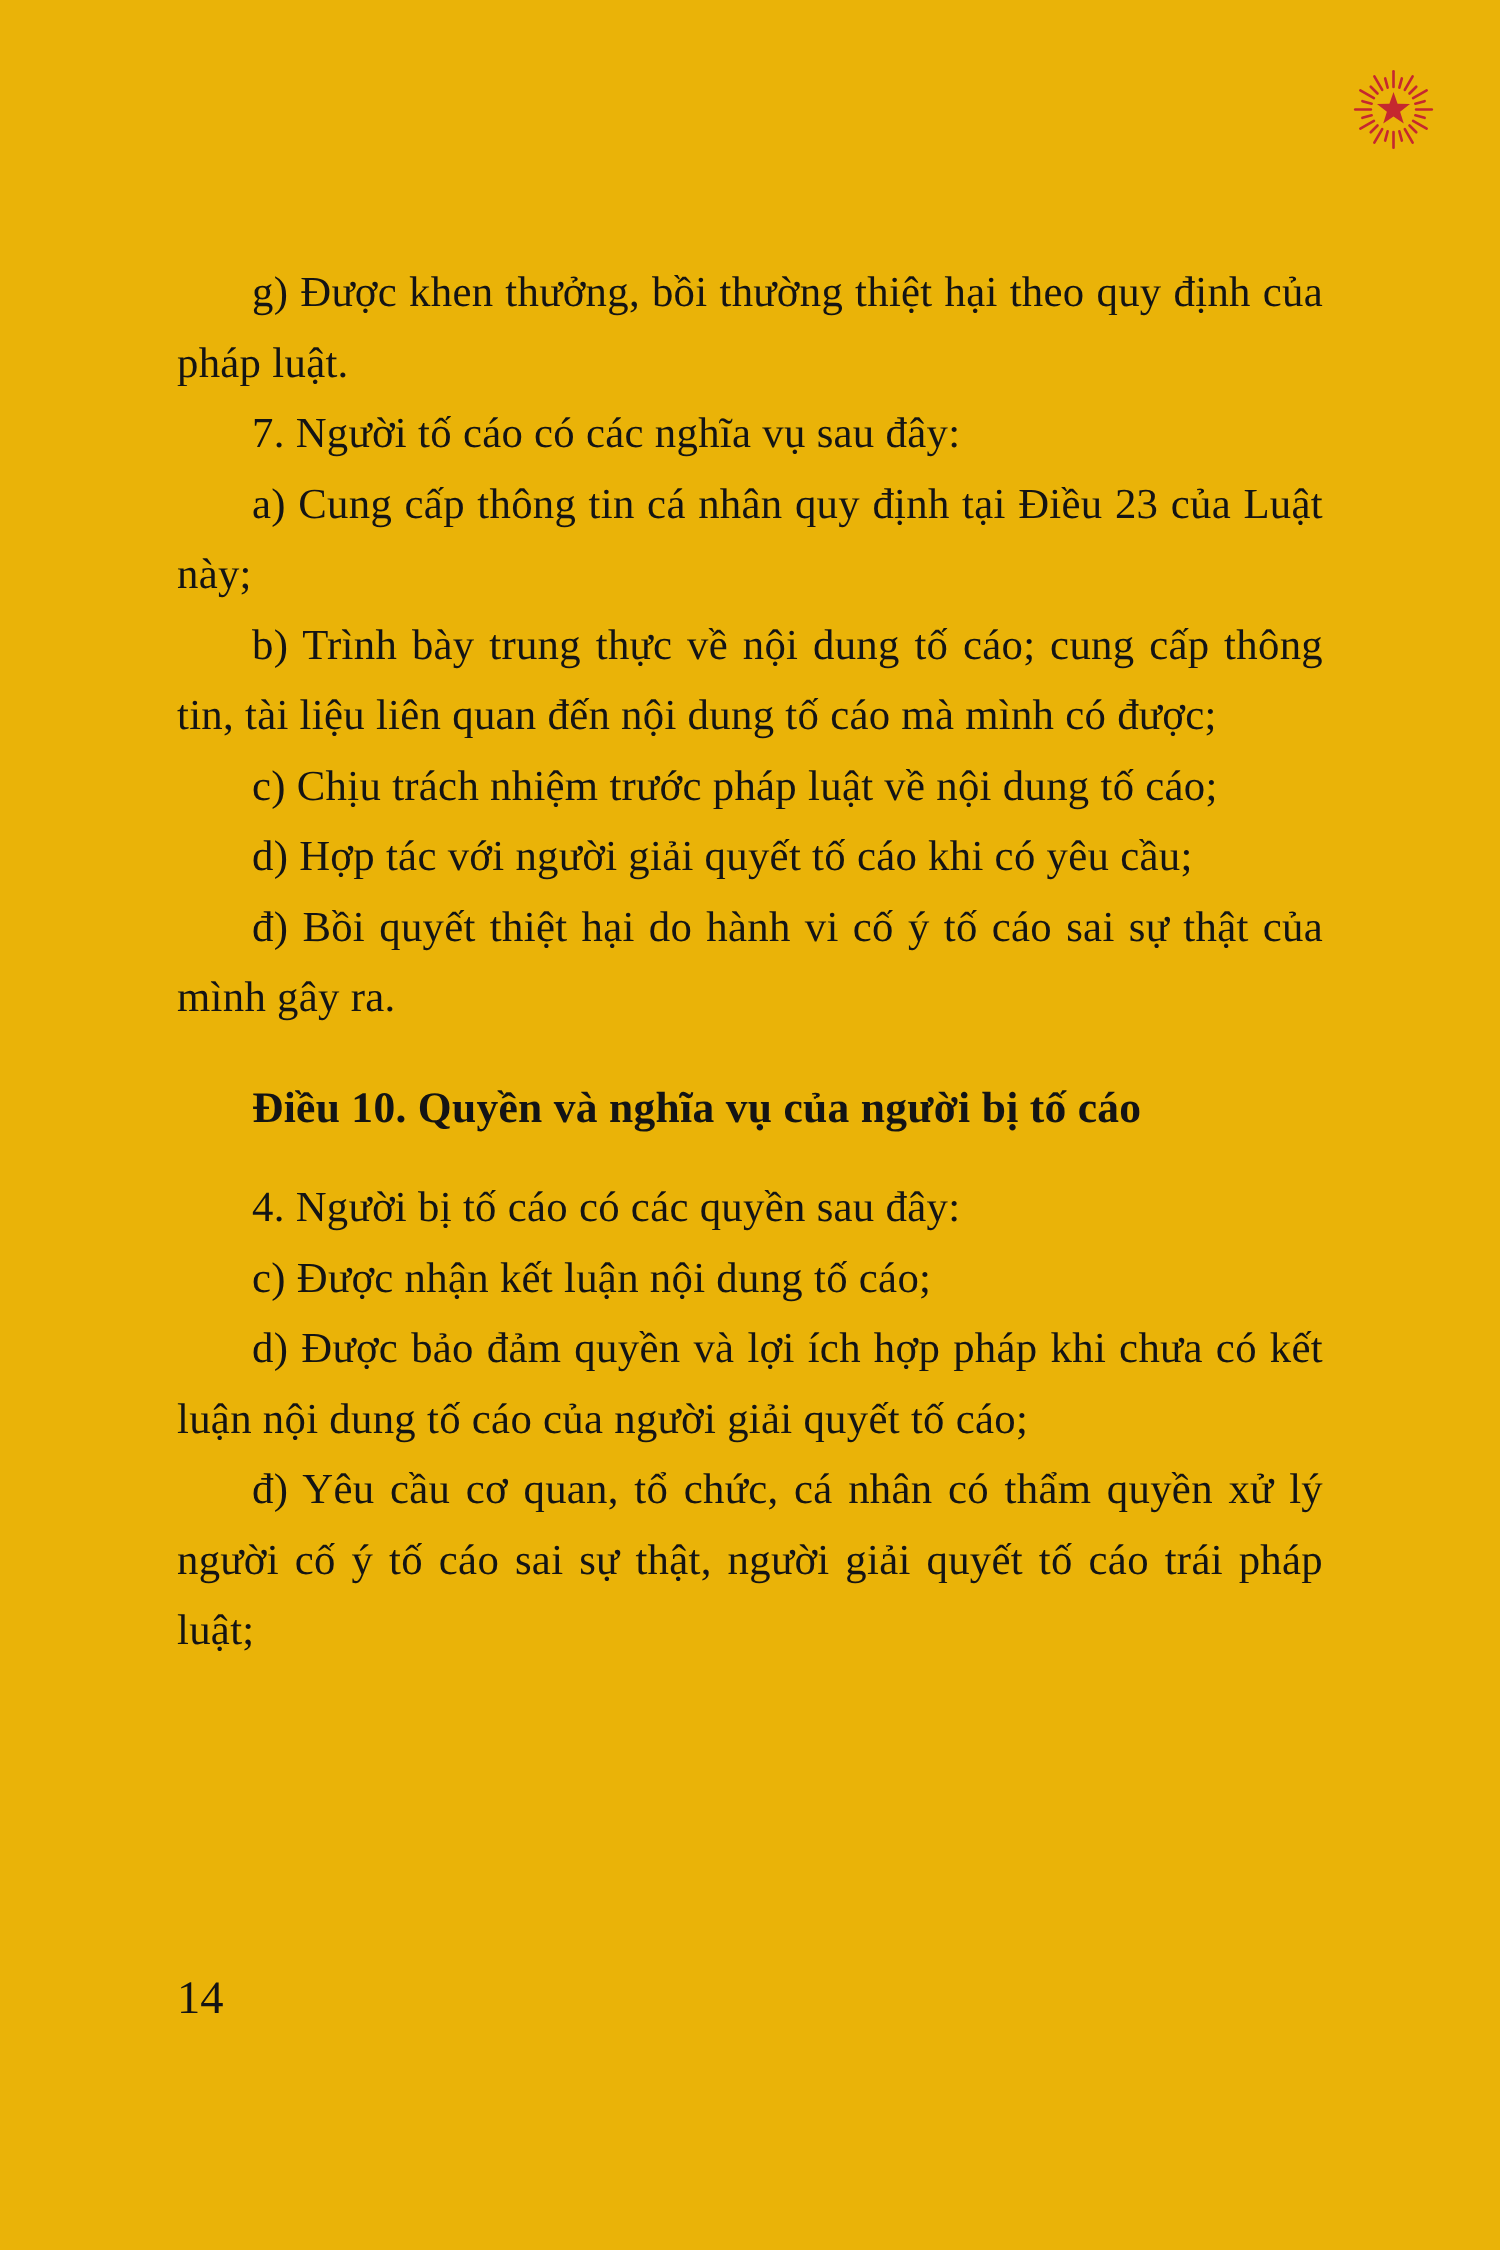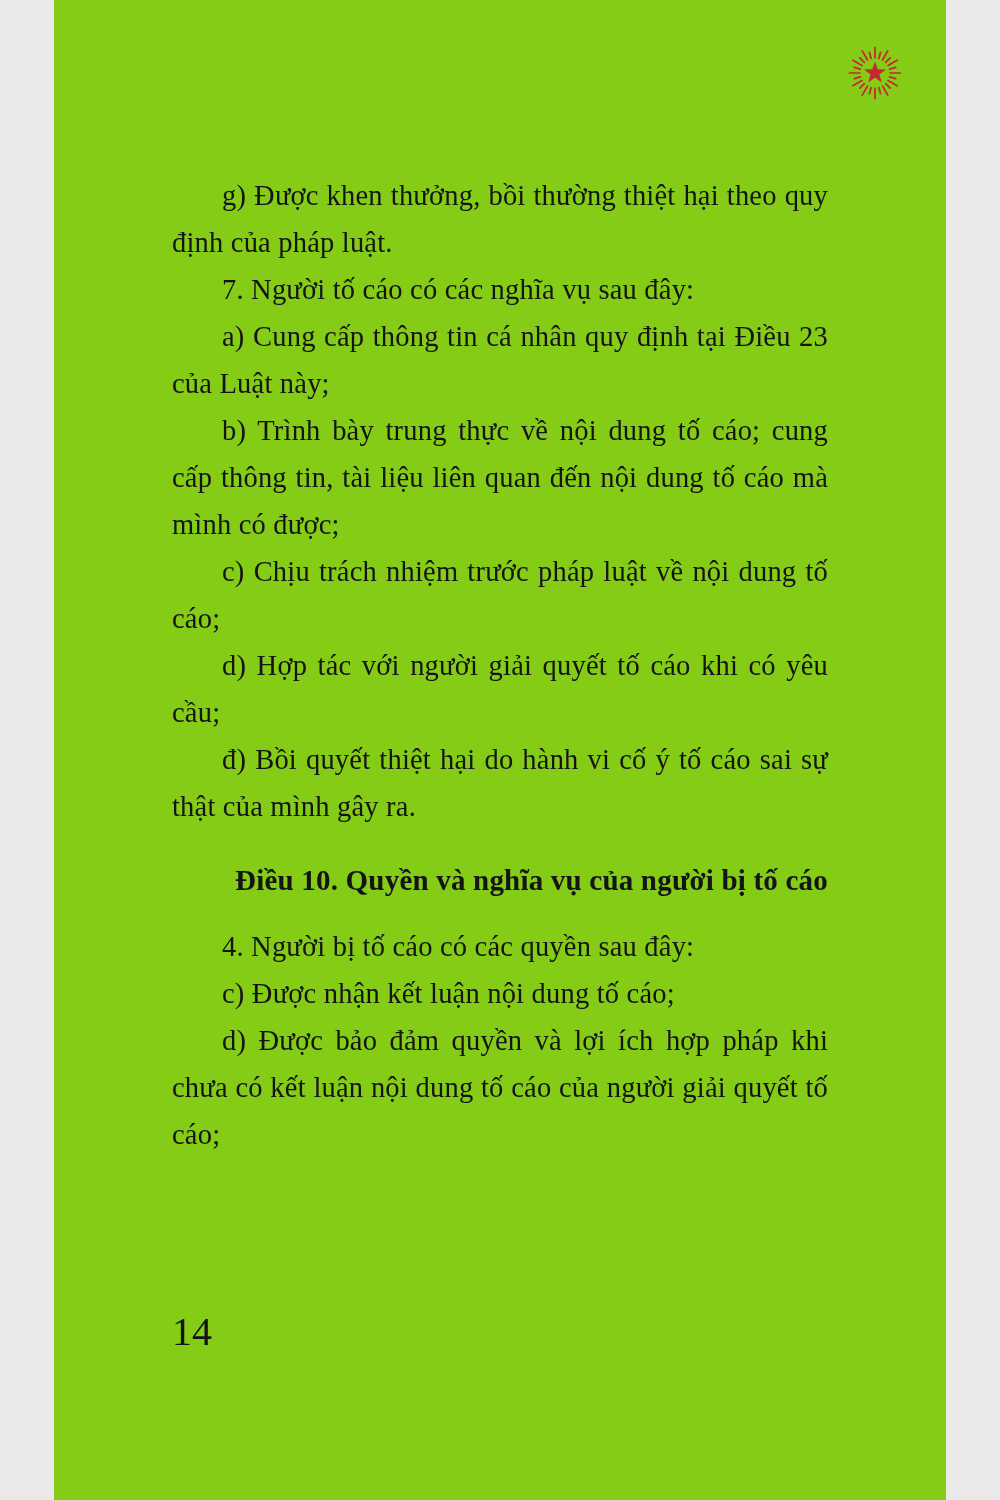--- a/index.html
+++ b/index.html
@@ -1,22 +1,22 @@
 <!DOCTYPE html>
 <html><head>
 <meta charset="utf-8">
 <style>
   * { margin: 0; padding: 0; box-sizing: border-box; }
   html, body { background: #e9e9e9; }
   .page {
     position: relative;
-    width: 892px;
+    width: 1000px;
     height: 1500px;
     margin: 0 auto;
-    background: #84cc16;
+    background: #eab308;
     overflow: hidden;
     font-family: "Liberation Serif", "DejaVu Serif", serif;
     color: #141414;
   }
   .logo {
     position: absolute;
     top: 44px;
     right: 42px;
     width: 58px;
     height: 58px;
@@ -35,27 +35,26 @@
     letter-spacing: 0.2px;
   }
   .content h2 {
     font-size: 29px;
     line-height: 47px;
     font-weight: bold;
     text-indent: 50px;
     margin-top: 27px;
     margin-bottom: 19px;
     letter-spacing: 0.2px;
-    text-align: right;
   }
   .page-number {
     position: absolute;
     left: 118px;
     top: 1312px;
-    font-size: 40px;
+    font-size: 31px;
     line-height: 40px;
   }
 </style>
 </head>
 <body>
 
 <div class="page">
 
   <svg class="logo" viewBox="0 0 100 100" aria-hidden="true">
     <g stroke="#c5282f" stroke-width="3" stroke-linecap="round" fill="none">
@@ -92,17 +91,18 @@
     <p>7. Người tố cáo có các nghĩa vụ sau đây:</p>
     <p>a) Cung cấp thông tin cá nhân quy định tại Điều 23 của Luật này;</p>
     <p>b) Trình bày trung thực về nội dung tố cáo; cung cấp thông tin, tài liệu liên quan đến nội dung tố cáo mà mình có được;</p>
     <p>c) Chịu trách nhiệm trước pháp luật về nội dung tố cáo;</p>
     <p>d) Hợp tác với người giải quyết tố cáo khi có yêu cầu;</p>
     <p>đ) Bồi quyết thiệt hại do hành vi cố ý tố cáo sai sự thật của mình gây ra.</p>
     <h2>Điều 10. Quyền và nghĩa vụ của người bị tố cáo</h2>
     <p>4. Người bị tố cáo có các quyền sau đây:</p>
     <p>c) Được nhận kết luận nội dung tố cáo;</p>
     <p>d) Được bảo đảm quyền và lợi ích hợp pháp khi chưa có kết luận nội dung tố cáo của người giải quyết tố cáo;</p>
+    <p>đ) Yêu cầu cơ quan, tổ chức, cá nhân có thẩm quyền xử lý người cố ý tố cáo sai sự thật, người giải quyết tố cáo trái pháp luật;</p>
   </div>
 
   <div class="page-number">14</div>
 
 </div>
 
 </body></html>

